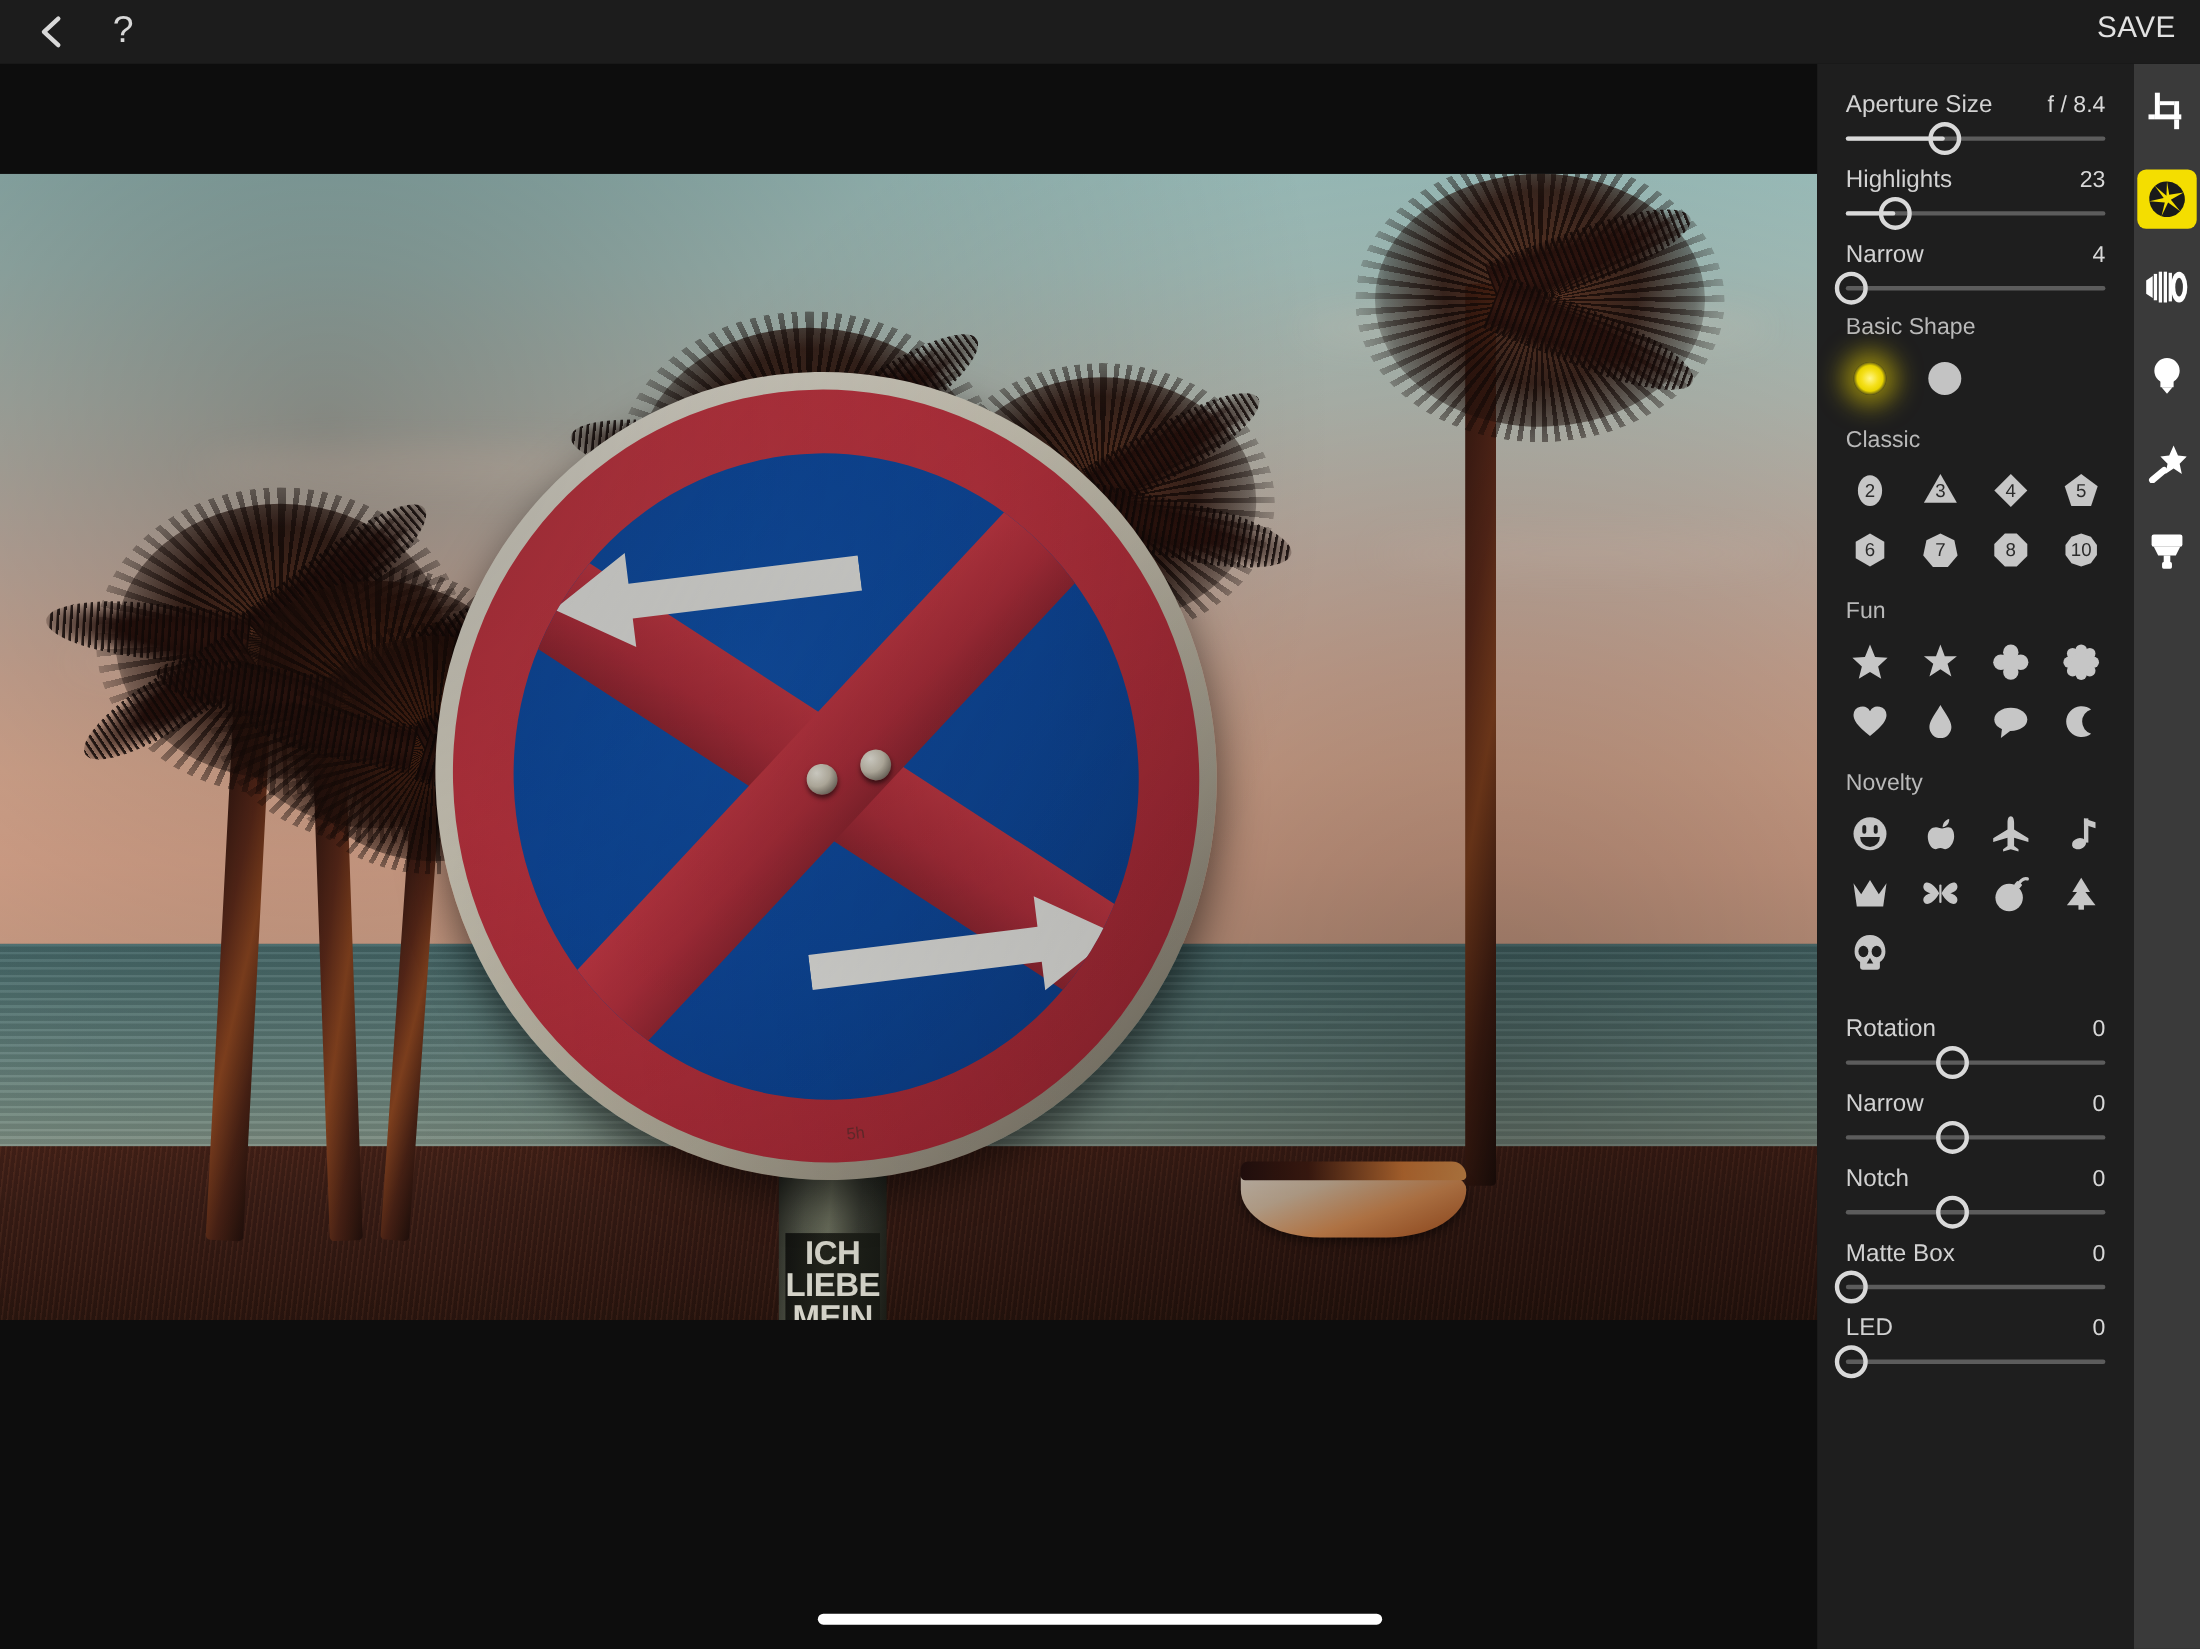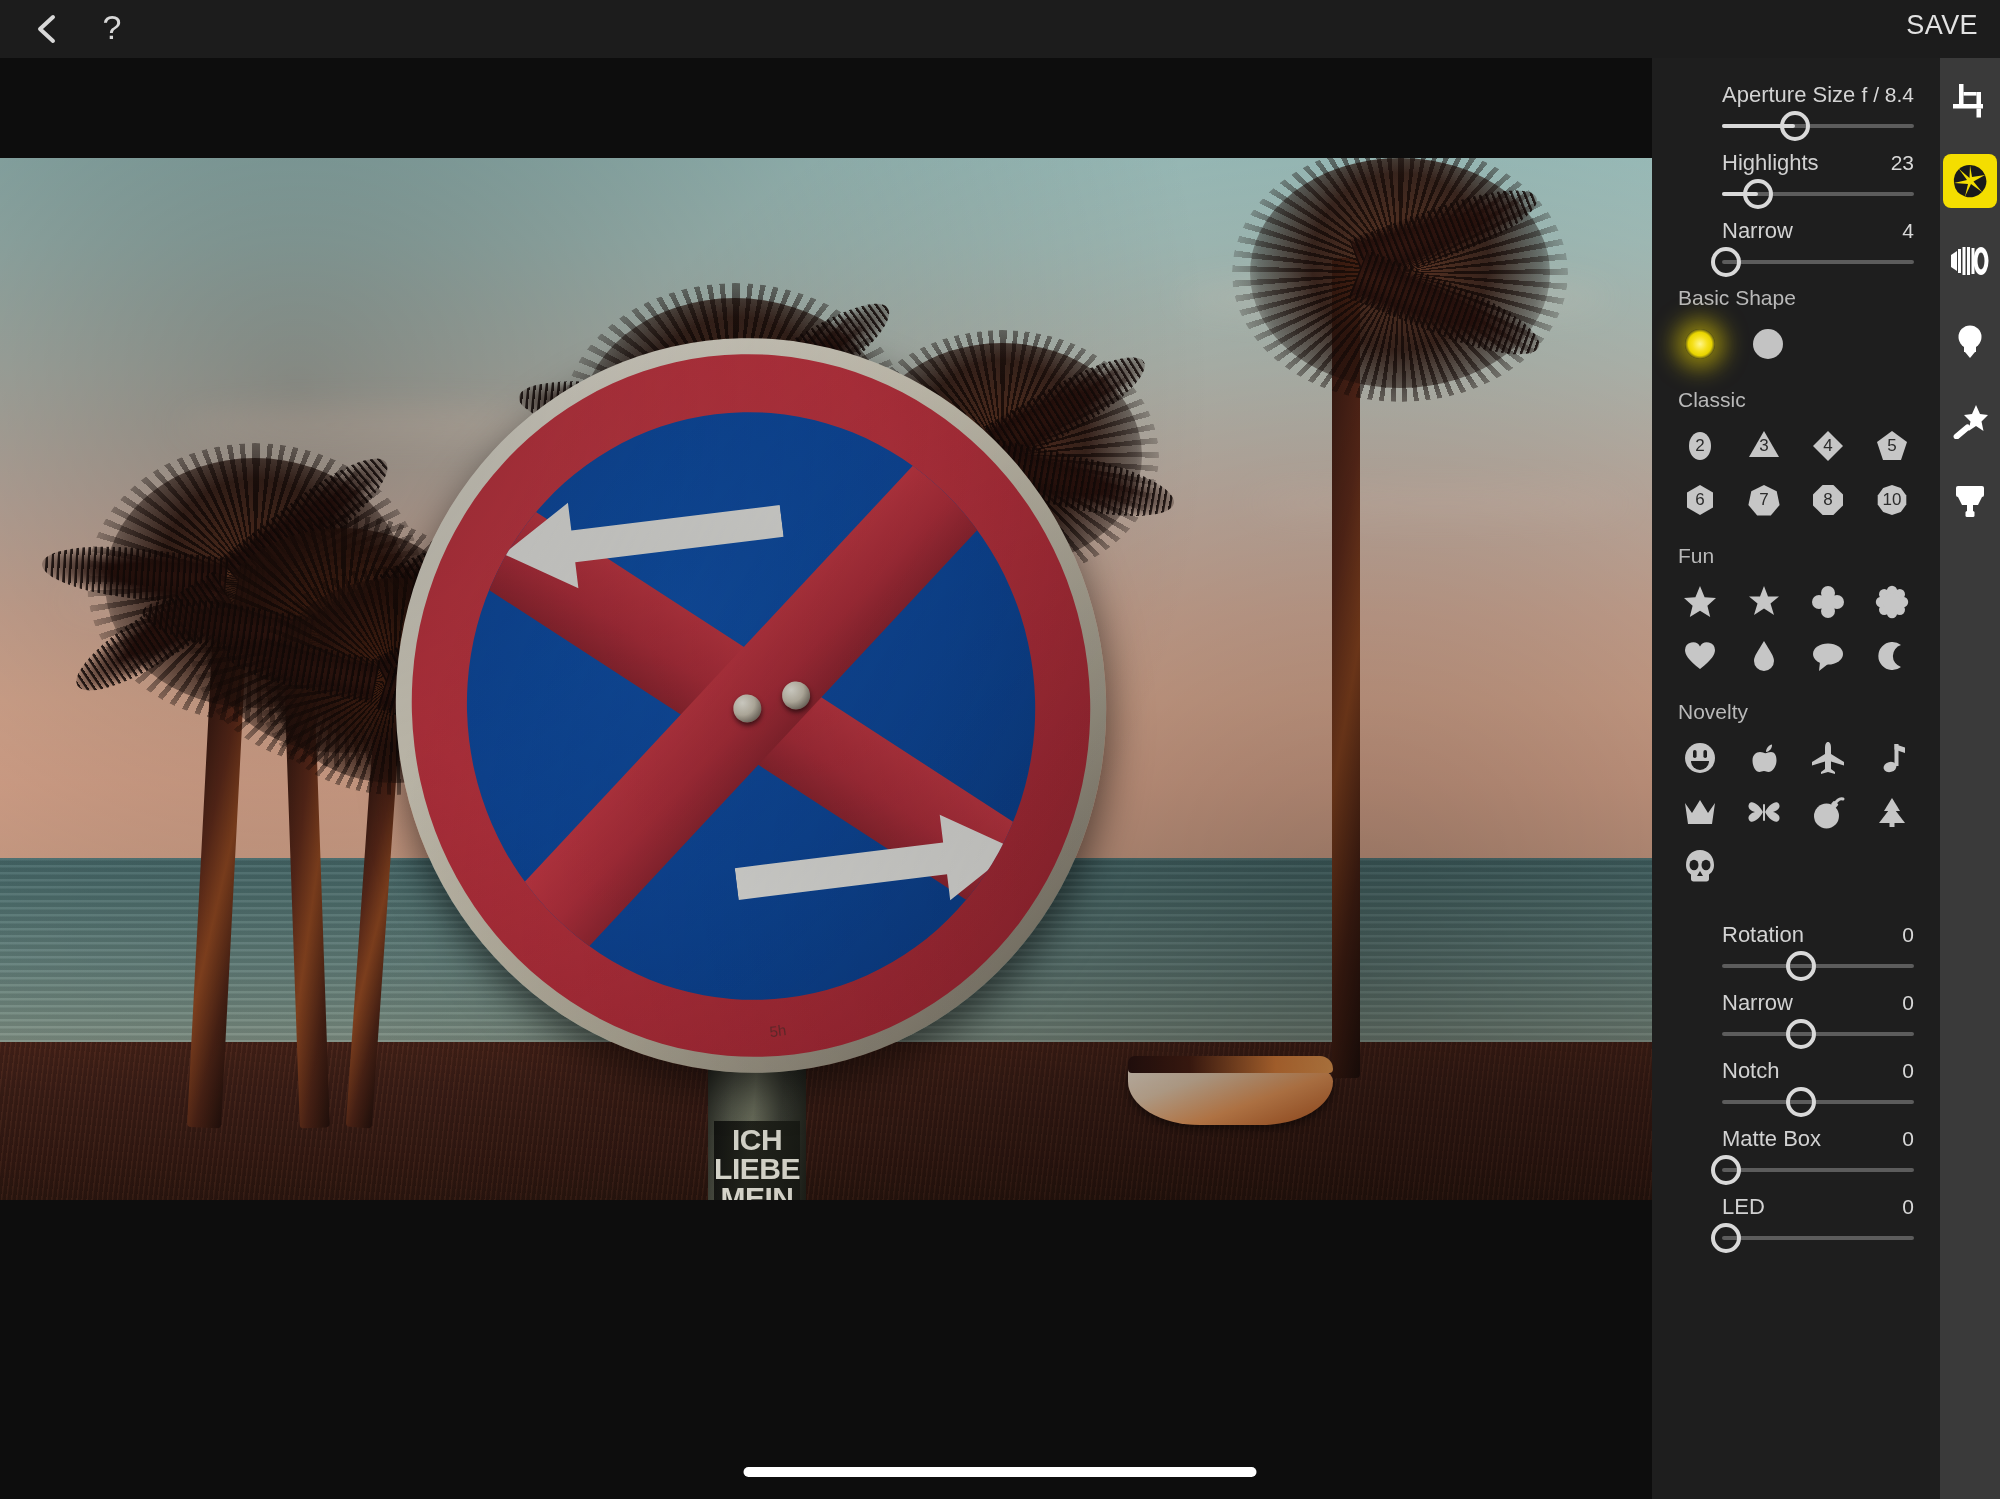--- a/index.html
+++ b/index.html
@@ -176,21 +176,21 @@
   }
   .sec-head {
     height:54px; background:#333333; display:flex; align-items:center;
     justify-content:center; position:relative;
   }
   .sec-head .t { color:#dcdcdc; font-size:23px; }
   .sec-head.left .t { position:absolute; left:10px; }
   .reset-icon { position:absolute; right:14px; top:12px; width:32px; height:30px; cursor:pointer; }
 
   .sec-body { padding: 10px 26px 0 26px; }
-  .slider-row { margin-top: 22px; margin-left: 44px; }
+  .slider-row { margin-top: 22px; }
   .slider-row:first-child { margin-top: 14px; }
   .slider-lbl {
     display:flex; justify-content:space-between; align-items:baseline;
     color:#d2d2d2; font-size:22px; margin-bottom: 16px;
   }
   .slider-lbl .val { color:#d8d8d8; font-size:21px; }
   .track {
     position:relative; height:4px; border-radius:2px;
     background:#5c5c5c; margin-bottom: 6px; cursor:pointer;
   }

